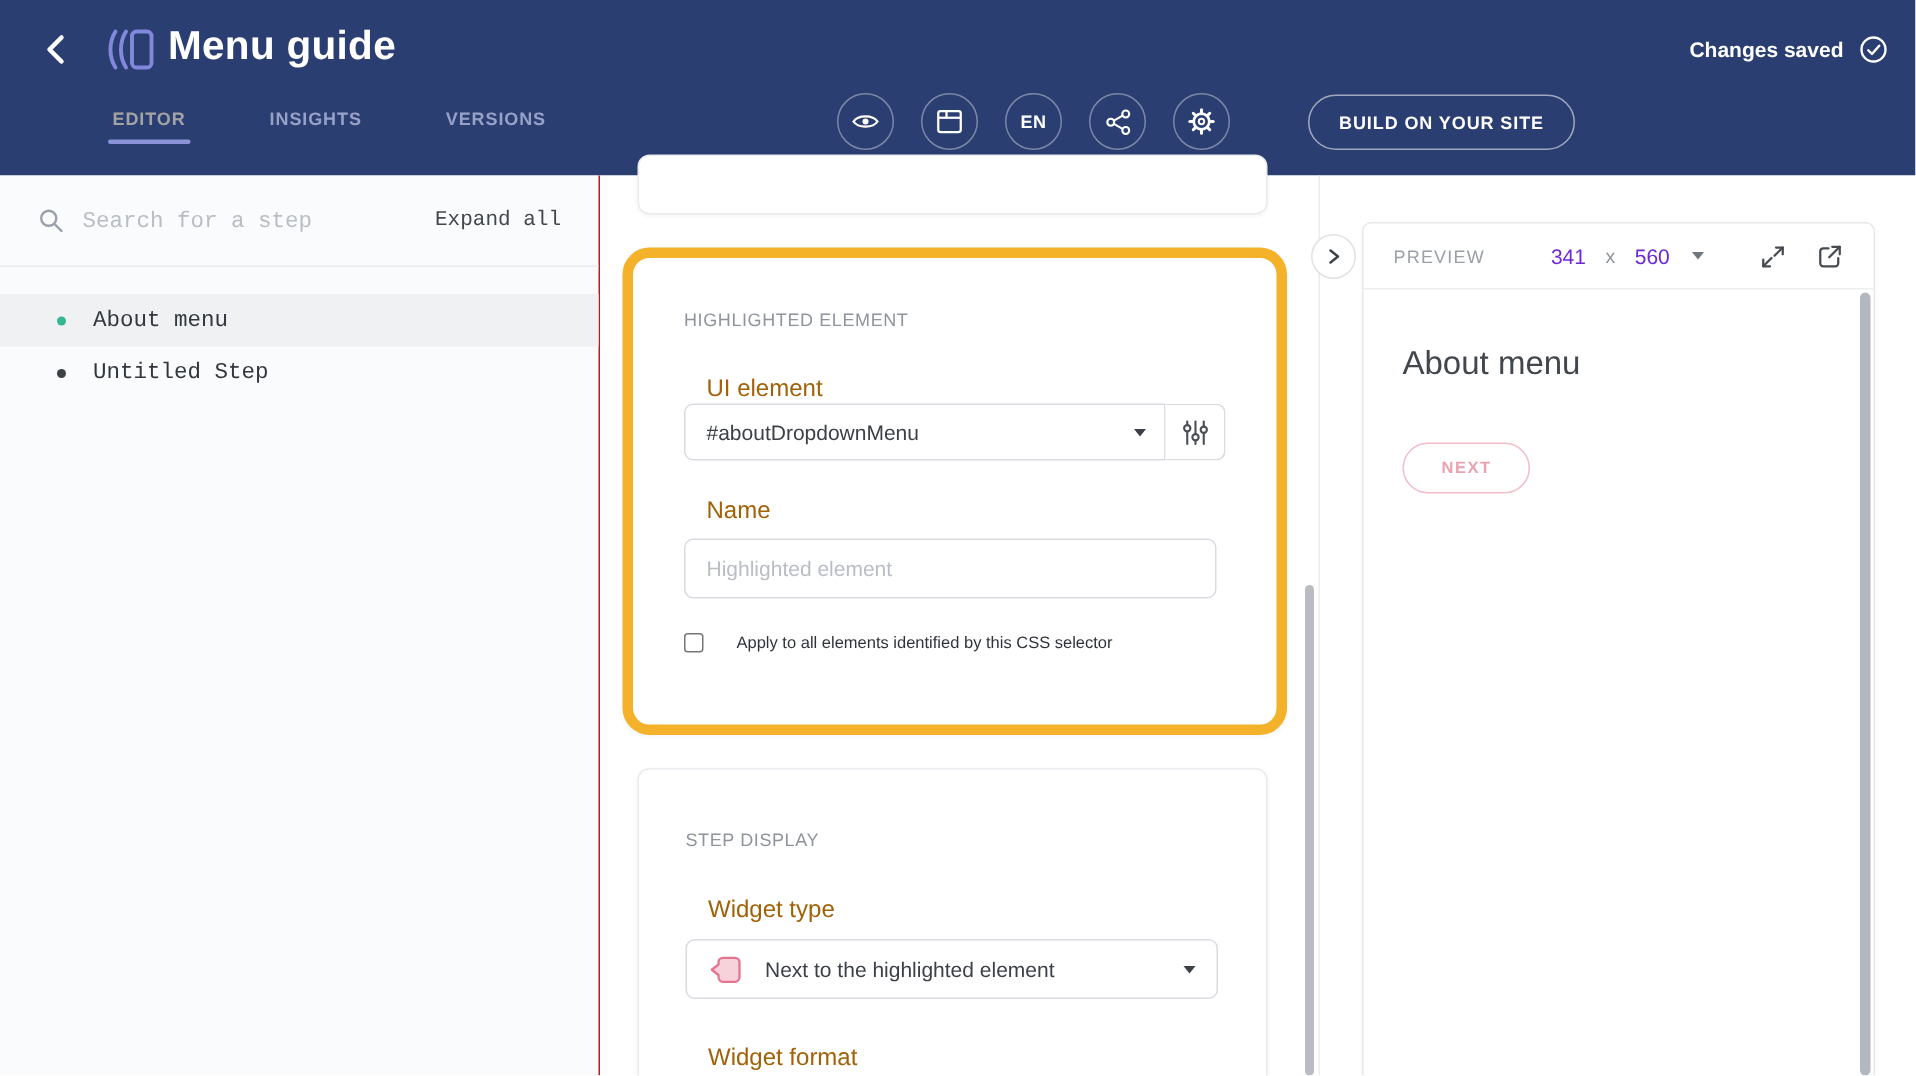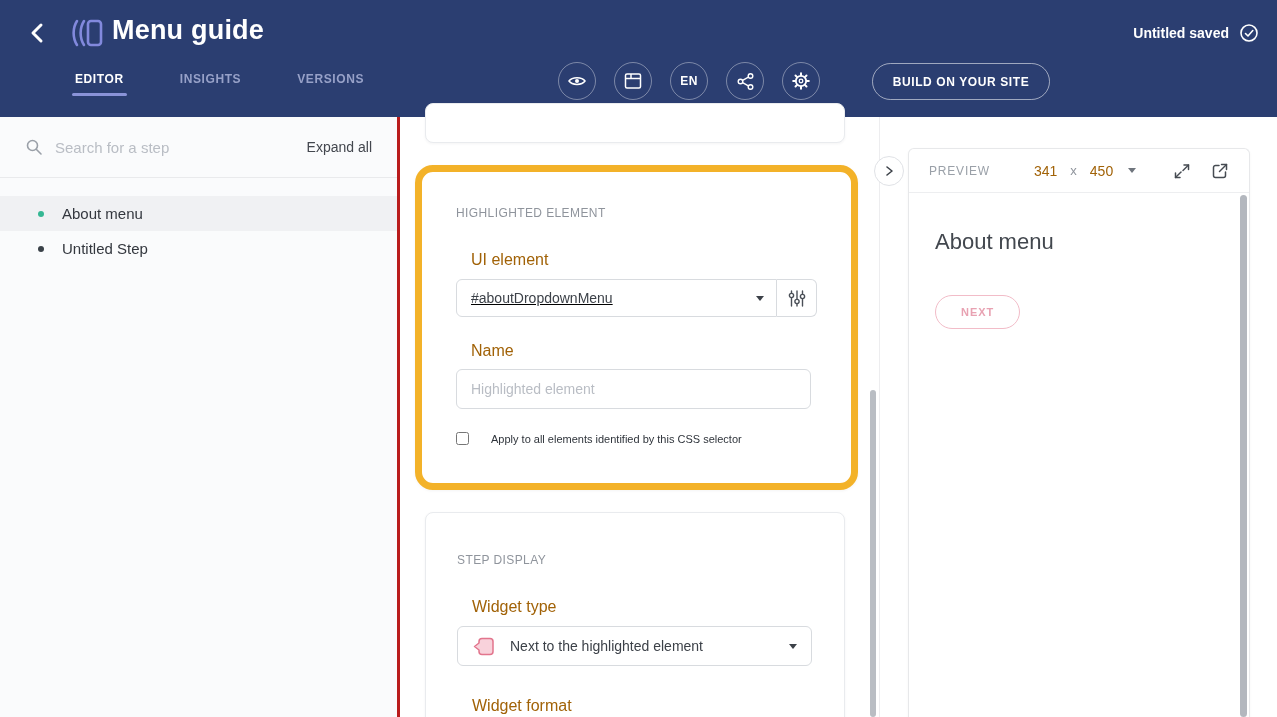--- a/index.html
+++ b/index.html
@@ -9,56 +9,56 @@
   
   .header { position:absolute; left:0; top:0; width:1277px; height:117px; background:#2b3e71; }
   .back-btn { position:absolute; left:24px; top:20px; width:28px; height:28px; background:none; border:none; cursor:pointer; }
   .logo { position:absolute; left:70px; top:18px; }
   .app-title { position:absolute; left:112px; top:15px; color:#ffffff; font-size:27px; font-weight:600; letter-spacing:.2px; }
   .changes-saved { position:absolute; right:48px; top:25px; color:#ffffff; font-size:14px; font-weight:700; }
   .saved-check { position:absolute; right:18px; top:23px; }
 
   .tabs { position:absolute; left:75px; top:72px; display:flex; gap:56px; }
   .tab { background:none; border:none; cursor:pointer; font-family:inherit; font-size:12px; font-weight:700; letter-spacing:.6px; color:#97a1c8; padding:0 0 10px 0; position:relative; }
-  .tab.active { color:#ffffff; }
+  .tab.active { color:#a3a3a3; }
   .tab.active::after { content:""; position:absolute; left:-3px; right:-3px; bottom:0; height:3px; background:#8a93d8; border-radius:2px; }
 
   .hdr-circles { position:absolute; left:558px; top:62px; display:flex; gap:18px; }
   .circle-btn { width:38px; height:38px; border-radius:50%; border:1px solid rgba(255,255,255,.38); background:transparent; display:flex; align-items:center; justify-content:center; cursor:pointer; color:#fff; font-family:inherit; }
   .lang-label { color:#fff; font-size:12px; font-weight:700; letter-spacing:.4px; }
 
   .build-btn { position:absolute; left:872px; top:63px; width:178px; height:37px; border-radius:19px; border:1px solid rgba(255,255,255,.55); background:transparent; color:#fff; font-family:inherit; font-size:12px; font-weight:700; letter-spacing:.6px; cursor:pointer; }
   .publish-group { position:absolute; left:1038px; top:63px; width:218px; height:37px; border-radius:19px; background:#f9486d; display:flex; overflow:hidden; }
   .publish-main { flex:1; border:none; background:transparent; color:#fff; font-family:inherit; font-size:12px; font-weight:700; letter-spacing:.8px; cursor:pointer; }
   .publish-caret { width:44px; border:none; border-left:1px solid rgba(255,255,255,.35); background:transparent; cursor:pointer; display:flex; align-items:center; justify-content:center; }
 
   
   .workspace { position:absolute; left:0; top:117px; width:1277px; height:600px; display:flex; }
 
   
-  .sidebar { width:400px; height:100%; background:#fafbfc; border-right:3px solid #b91c1c; flex-shrink:0; }
+  .sidebar { width:400px; height:100%; background:#fafbfc; border-right:1px solid #b91c1c; flex-shrink:0;font-family:Liberation Mono, monospace; }
   .search-row { height:61px; border-bottom:1px solid #e9eaec; display:flex; align-items:center; padding:0 25px; }
   .search-input-wrap { display:flex; align-items:center; gap:12px; flex:1; cursor:text; }
   .search-placeholder { color:#b9bdc4; font-size:15px; }
   .expand-all { background:none; border:none; font-family:inherit; font-size:14px; color:#43474e; cursor:pointer; }
   .step-list { padding-top:18px; }
   .step-item { height:35px; display:flex; align-items:center; gap:18px; padding:0 0 0 38px; cursor:pointer; }
   .step-item.selected { background:#f0f1f3; }
   .step-dot { width:6px; height:6px; border-radius:50%; flex-shrink:0; }
   .step-label { font-size:15px; color:#33373e; }
 
   
   .main { width:480px; height:100%; position:relative; background:#fff; border-right:1px solid #ededef; flex-shrink:0; }
   .card { background:#fff; border:1px solid #e9ebee; border-radius:8px; box-shadow:0 1px 3px rgba(40,44,63,.05); }
   .card-partial-top { position:absolute; left:25px; top:-14px; width:420px; height:40px; }
   .hl-wrapper { position:absolute; left:15px; top:48px; width:443px; height:325px; border:7px solid #f3b229; border-radius:18px; background:#fff; box-shadow:0 1px 3px rgba(40,44,63,.05); padding:34px 34px 0 34px; }
   .section-title { color:#8f949c; font-size:12px; letter-spacing:.4px; font-weight:400; }
   .field-label { color:#a16207; font-size:16px;margin-left:15px; }
   .hl-wrapper .field-label.ui { margin-top:31px; }
-  .select-row { margin-top:10px; display:flex;text-decoration:underline; }
+  .select-row { display:flex; }
   .select-box { height:38px; border:1px solid #d8dbdf; border-radius:6px 0 0 6px; background:#fff; display:flex; align-items:center; padding:0 12px 0 14px; cursor:pointer; flex:1; }
   .select-value { font-size:14px; color:#3c4148; flex:1; text-align:left; }
   .adv-btn { width:40px; height:38px; border:1px solid #d8dbdf; border-left:none; border-radius:0 6px 6px 0; background:#fff; cursor:pointer; display:flex; align-items:center; justify-content:center; }
   .name-label { margin-top:25px; }
   .text-input { margin-top:9px; width:355px; height:40px; border:1px solid #d8dbdf; border-radius:6px; padding:0 14px; font-family:inherit; font-size:14px; color:#3c4148; background:#fff; }
   .text-input::placeholder { color:#b9bdc4; }
   .checkbox-row { margin-top:23px; display:flex; align-items:center; gap:10px; }
   .checkbox-row input { width:13px; height:13px; accent-color:#fff; border:1px solid #c7cbd0; cursor:pointer; }
   .checkbox-label { font-size:11px; color:#2f343b; cursor:pointer;margin-left:12px; }
 
@@ -69,21 +69,21 @@
   .caret-down { width:0; height:0; border-left:4px solid transparent; border-right:4px solid transparent; border-top:5px solid #3c4148; flex-shrink:0; }
   .main-scrollbar { position:absolute; right:3px; top:273px; bottom:0; width:6px; border-radius:3px; background:#b9bdc3; cursor:grab; }
 
   
   .rightpane { flex:1; height:100%; position:relative; background:#fff; }
   .collapse-btn { position:absolute; left:-6px; top:39px; width:30px; height:30px; border-radius:50%; border:1px solid #e0e2e6; background:#fff; cursor:pointer; display:flex; align-items:center; justify-content:center; z-index:1; }
   .preview-panel { position:absolute; left:28px; top:31px; width:342px; bottom:0; background:#fff; border:1px solid #e7e8ea; border-bottom:none; border-radius:6px 6px 0 0; box-shadow:0 1px 3px rgba(40,44,63,.04); z-index:2; }
   .preview-header { height:44px; border-bottom:1px solid #edeef0; display:flex; align-items:center; padding:0 20px; }
   .preview-title { color:#9aa0a8; font-size:12px; letter-spacing:.8px; }
   .size-group { display:flex; align-items:center; gap:13px; margin-left:44px; cursor:pointer; }
-  .size-num { font-size:14px; color:#a16207; }
+  .size-num { font-size:14px; color:#6d28d9; }
   .size-x { font-size:13px; color:#8f949c; }
   .size-caret { width:0; height:0; border-left:4px solid transparent; border-right:4px solid transparent; border-top:5px solid #6f757d; margin-left:2px; }
   .preview-icons { margin-left:auto; display:flex; gap:20px; }
   .icon-btn { background:none; border:none; cursor:pointer; padding:0; display:flex; align-items:center; }
   .preview-body { position:relative; padding:36px 26px; }
   .preview-heading { font-size:22px; color:#42474e; font-weight:400; }
   .next-btn { margin-top:40px; display:inline-block; background:#fff; border:1px solid #f2bcc8; border-radius:17px; padding:10px 25px; color:#e8a2b2; font-family:inherit; font-size:11px; font-weight:700; letter-spacing:1px; cursor:pointer; }
   .preview-scrollbar { position:absolute; right:2px; top:46px; bottom:0; width:7px; border-radius:4px; background:#b3b7be; cursor:grab; }
 </style>
 </head>
@@ -97,21 +97,21 @@
   </button>
   <span class="logo">
     <svg width="34" height="30" viewBox="0 0 34 30">
         <path d="M7 3 C2.5 10 2.5 20 7 27" fill="none" stroke="#8289dd" stroke-width="2.6" stroke-linecap="round"></path>
         <path d="M14 3 C9.5 10 9.5 20 14 27" fill="none" stroke="#8289dd" stroke-width="2.6" stroke-linecap="round"></path>
         <rect x="18" y="3" width="13" height="24" rx="3" fill="none" stroke="#8289dd" stroke-width="2.6"></rect>
       </svg>
   </span>
   <div class="app-title">Menu guide</div>
 
-  <div class="changes-saved">Untitled saved</div>
+  <div class="changes-saved">Changes saved</div>
   <span class="saved-check">
     <svg width="20" height="20" viewBox="0 0 20 20">
         <circle cx="10" cy="10" r="8" fill="none" stroke="#ffffff" stroke-width="1.6"></circle>
         <polyline points="6.5,10.5 9,13 13.8,7.5" fill="none" stroke="#ffffff" stroke-width="1.6" stroke-linecap="round" stroke-linejoin="round"></polyline>
       </svg>
   </span>
 
   <div class="tabs">
     <button class="tab active">EDITOR</button>
     <button class="tab">INSIGHTS</button>
@@ -250,21 +250,21 @@
           <polyline points="4,2 9,6 4,10" fill="none" stroke="#3c4148" stroke-width="1.6" stroke-linecap="round" stroke-linejoin="round"></polyline>
         </svg>
     </button>
 
     <div class="preview-panel">
       <div class="preview-header">
         <span class="preview-title">PREVIEW</span>
         <div class="size-group">
           <span class="size-num">341</span>
           <span class="size-x">x</span>
-          <span class="size-num">450</span>
+          <span class="size-num">560</span>
           <span class="size-caret"></span>
         </div>
         <div class="preview-icons">
           <button class="icon-btn">
             <svg width="18" height="18" viewBox="0 0 18 18">
                 <g fill="none" stroke="#464b52" stroke-width="1.5" stroke-linecap="round" stroke-linejoin="round">
                   <polyline points="11,3 15.5,3 15.5,7.5"></polyline>
                   <line x1="15.5" y1="3" x2="10" y2="8.5"></line>
                   <polyline points="7,15.5 2.5,15.5 2.5,11"></polyline>
                   <line x1="2.5" y1="15.5" x2="8" y2="10"></line>

